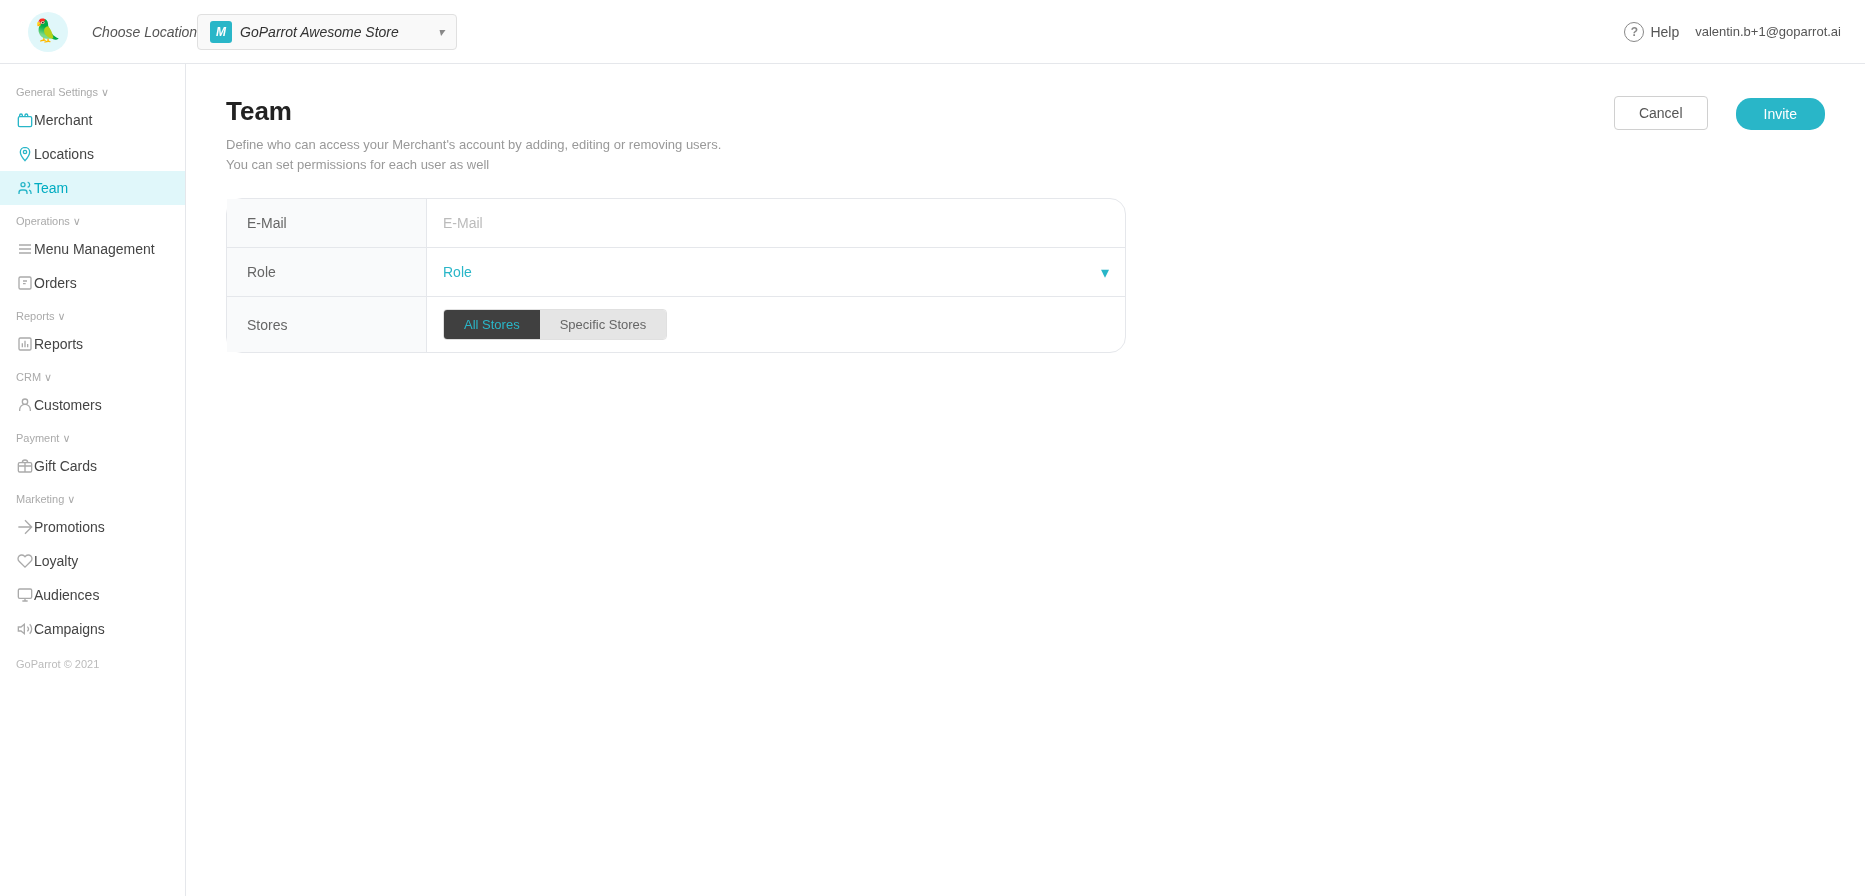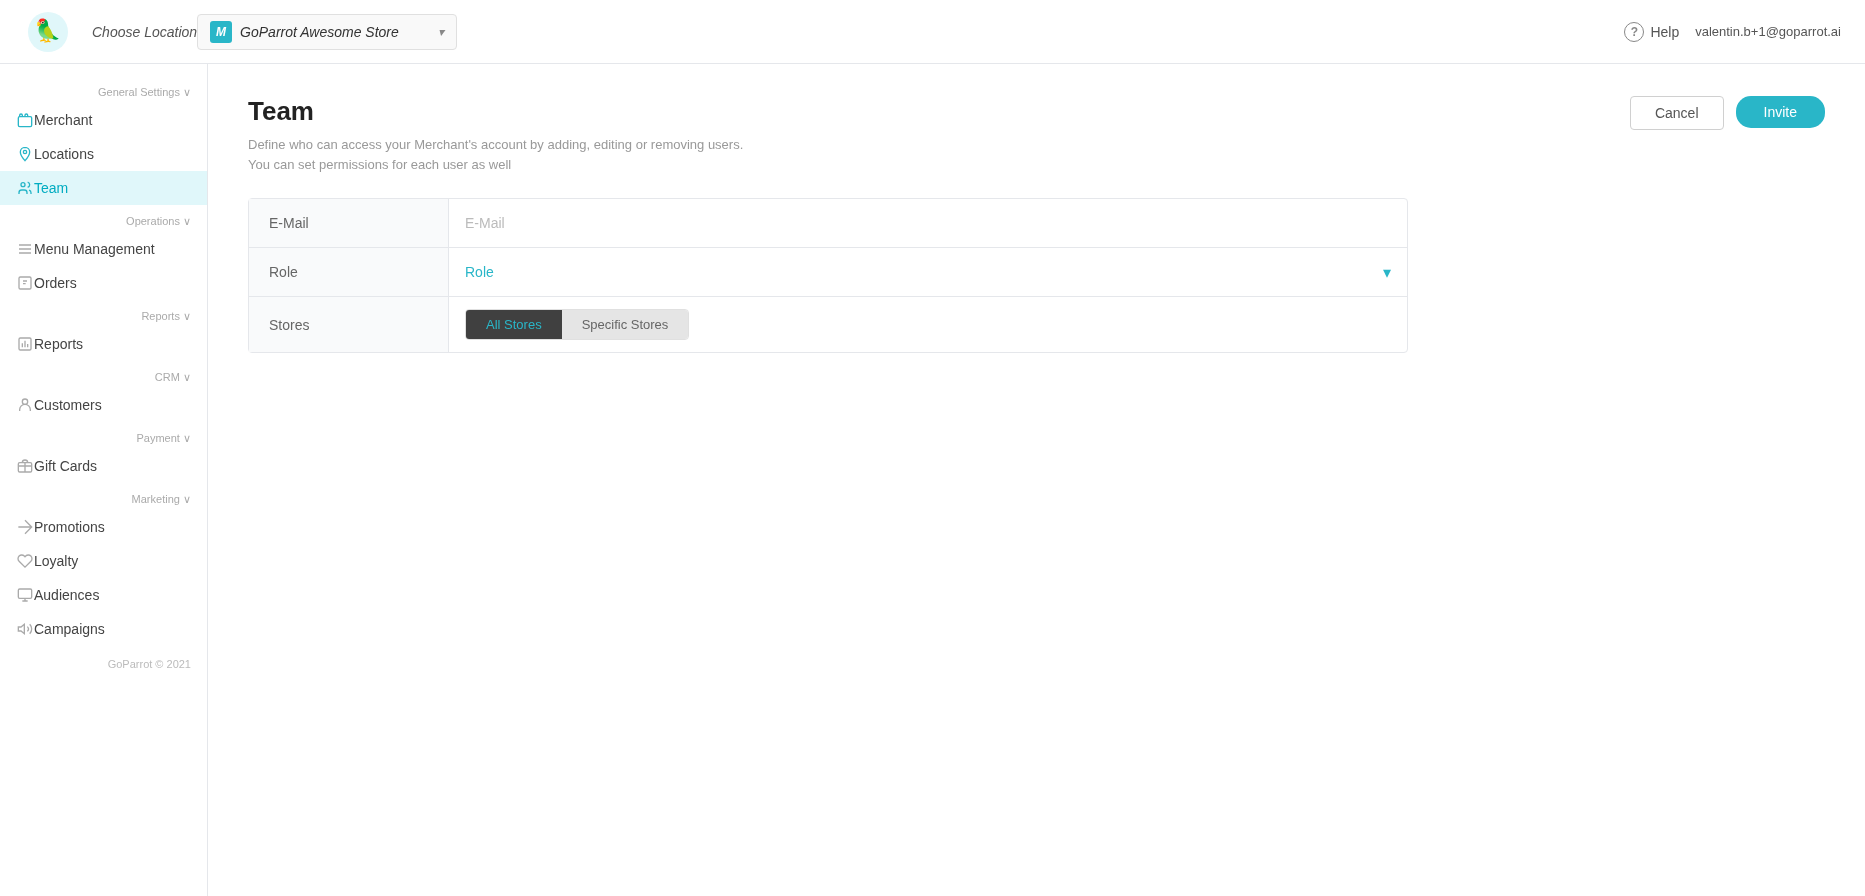--- a/index.html
+++ b/index.html
@@ -55,22 +55,22 @@
     }
     .user-email { font-size: 13px; color: #555; text-align: center; }
 
     
     .main-layout {
       display: flex; flex: 1; overflow: hidden;
     }
 
     
     .sidebar {
-      width: 208px; background: #fff; border-right: 1px solid #e5e7eb;
-      overflow-y: auto; flex-shrink: 0; padding: 12px 0; text-align: right;
+      width: 186px; background: #fff; border-right: 1px solid #e5e7eb;
+      overflow-y: auto; flex-shrink: 0; padding: 12px 0;
     }
     .sidebar-section-label {
       font-size: 11px; color: #aaa; padding: 10px 16px 4px 16px;
       text-transform: none; font-weight: 500; cursor: default;
     }
     .sidebar-item {
       display: flex; align-items: center; gap: 0;
       padding: 8px 16px; font-size: 14px; color: #444;
       cursor: pointer; border-radius: 0;
     }
@@ -94,35 +94,35 @@
       display: flex; align-items: flex-start; justify-content: space-between;
       margin-bottom: 24px;
     }
     .page-title {
       font-size: 26px; font-weight: 600; color: #222; margin-bottom: 8px;
     }
     .page-desc {
       font-size: 13px; color: #999; max-width: 520px; line-height: 1.5;
     }
     .header-actions {
-      display: flex; gap: 12px; align-items: flex-start;
+      display: flex; gap: 28px; align-items: flex-end;
     }
     .btn-cancel {
       padding: 8px 24px; border: 1px solid #d0d0d0; background: #fff;
       border-radius: 4px; font-size: 14px; color: #555; cursor: pointer;
     }
     .btn-invite {
       padding: 8px 28px; border: none; background: #29b6c8;
       border-radius: 15px; font-size: 14px; color: #fff; cursor: pointer; font-weight: 500;
     }
 
     
     .form-table {
-      border: 1px solid #e5e7eb; border-radius: 4px;
-      width: 1160px; max-width: 100%;
+      border: 1px solid #e5e7eb; border-radius: 16px;
+      width: 900px; max-width: 100%;
     }
     .form-row {
       display: flex; border-bottom: 1px solid #e5e7eb;
     }
     .form-row:last-child { border-bottom: none; }
     .form-label-cell {
       width: 200px; background: #f9fafb; padding: 16px 20px;
       font-size: 14px; color: #666; display: flex; align-items: center;
       flex-shrink: 0; border-right: 1px solid #e5e7eb;
     }

